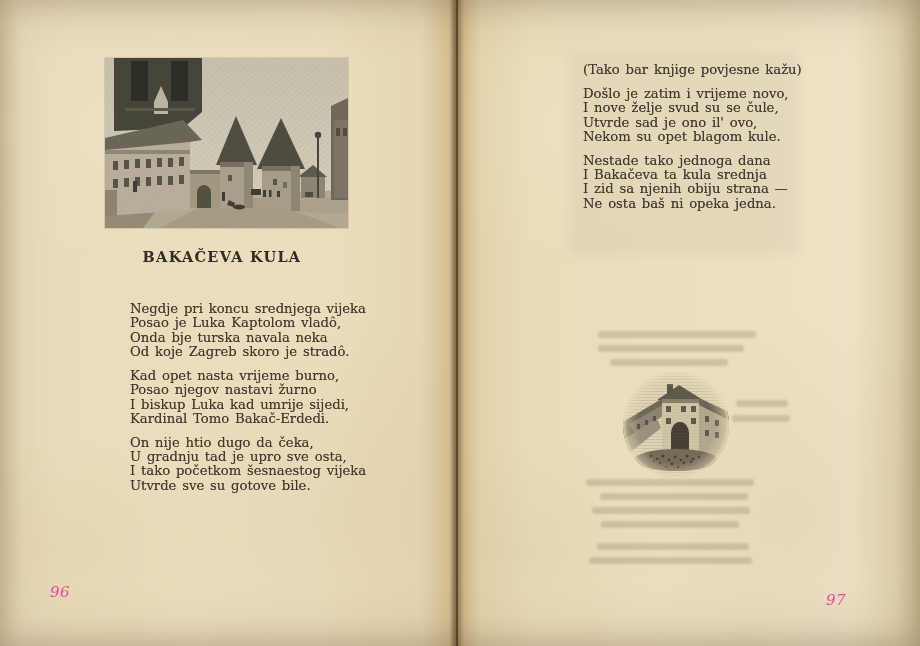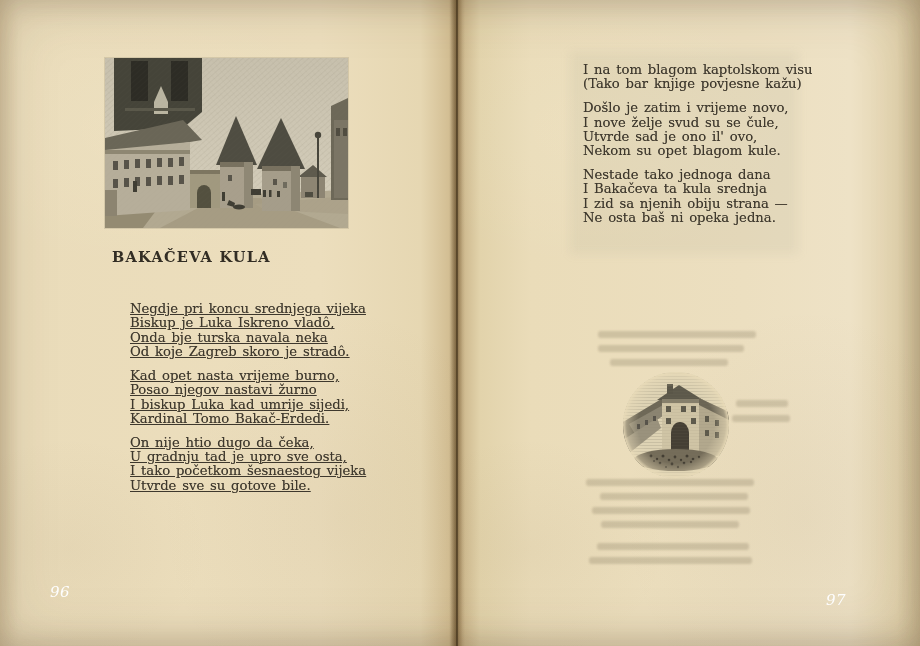--- a/index.html
+++ b/index.html
@@ -34,33 +34,33 @@
   }
 
   
   .photo{
     position:absolute;left:105px;top:58px;width:243px;height:170px;
     box-shadow:0 0 0 1px rgba(90,80,60,0.15);
   }
   .photo svg{display:block;width:100%;height:100%;}
   .poem-title{
     position:absolute;left:112px;top:248px;width:220px;
-    font-weight:700;font-size:14.5px;letter-spacing:1.3px;
+    text-align:center;font-weight:700;font-size:14.5px;letter-spacing:1.3px;
     color:#322d24;
   }
   .stanzas{position:absolute;}
-  .stanzas-left{left:130px;top:302px;text-decoration:underline;}
+  .stanzas-left{left:130px;top:302px;}
   .stanzas-right{left:583px;top:63px;}
   .stanza{margin:0 0 9.5px 0;}
   .line{
     font-size:13.2px;line-height:14.35px;white-space:nowrap;
     word-spacing:1.6px;color:#3e382d;text-shadow:0 0 0.4px rgba(62,56,45,0.55);
   }
   .page-number{
-    position:absolute;font-style:italic;font-size:15px;color:#ffffff;
+    position:absolute;font-style:italic;font-size:15px;color:#ec4899;
     letter-spacing:0.5px;
   }
   .page-number-left{left:50px;top:583px;}
   .page-number-right{left:826px;top:591px;}
 
   
   .vignette{position:absolute;left:623px;top:372px;width:106px;height:106px;}
   .vignette svg{display:block;width:100%;height:100%;}
 
   .bleed-rect{
@@ -172,21 +172,21 @@
       </g>
       <rect width="243" height="170" fill="url(#hatch1)" opacity="0.12"></rect>
     </svg>
   </div>
 
   <div class="poem-title">BAKAČEVA KULA</div>
 
   <div class="stanzas stanzas-left">
     <div class="stanza">
       <div class="line">Negdje pri koncu srednjega vijeka</div>
-      <div class="line">Biskup je Luka Iskreno vladô,</div>
+      <div class="line">Posao je Luka Kaptolom vladô,</div>
       <div class="line">Onda bje turska navala neka</div>
       <div class="line">Od koje Zagreb skoro je stradô.</div>
     </div>
     <div class="stanza">
       <div class="line">Kad opet nasta vrijeme burno,</div>
       <div class="line">Posao njegov nastavi žurno</div>
       <div class="line">I biskup Luka kad umrije sijedi,</div>
       <div class="line">Kardinal Tomo Bakač-Erdedi.</div>
     </div>
     <div class="stanza">
@@ -200,21 +200,20 @@
   <div class="page-number page-number-left">96</div>
 
   <div class="page page-right">
     <div class="mottle"></div>
   </div>
 
   <div class="bleed-rect"></div>
 
   <div class="stanzas stanzas-right">
     <div class="stanza">
-      <div class="line">I na tom blagom kaptolskom visu</div>
       <div class="line">(Tako bar knjige povjesne kažu)</div>
     </div>
     <div class="stanza">
       <div class="line">Došlo je zatim i vrijeme novo,</div>
       <div class="line">I nove želje svud su se čule,</div>
       <div class="line">Utvrde sad je ono il' ovo,</div>
       <div class="line">Nekom su opet blagom kule.</div>
     </div>
     <div class="stanza">
       <div class="line">Nestade tako jednoga dana</div>

